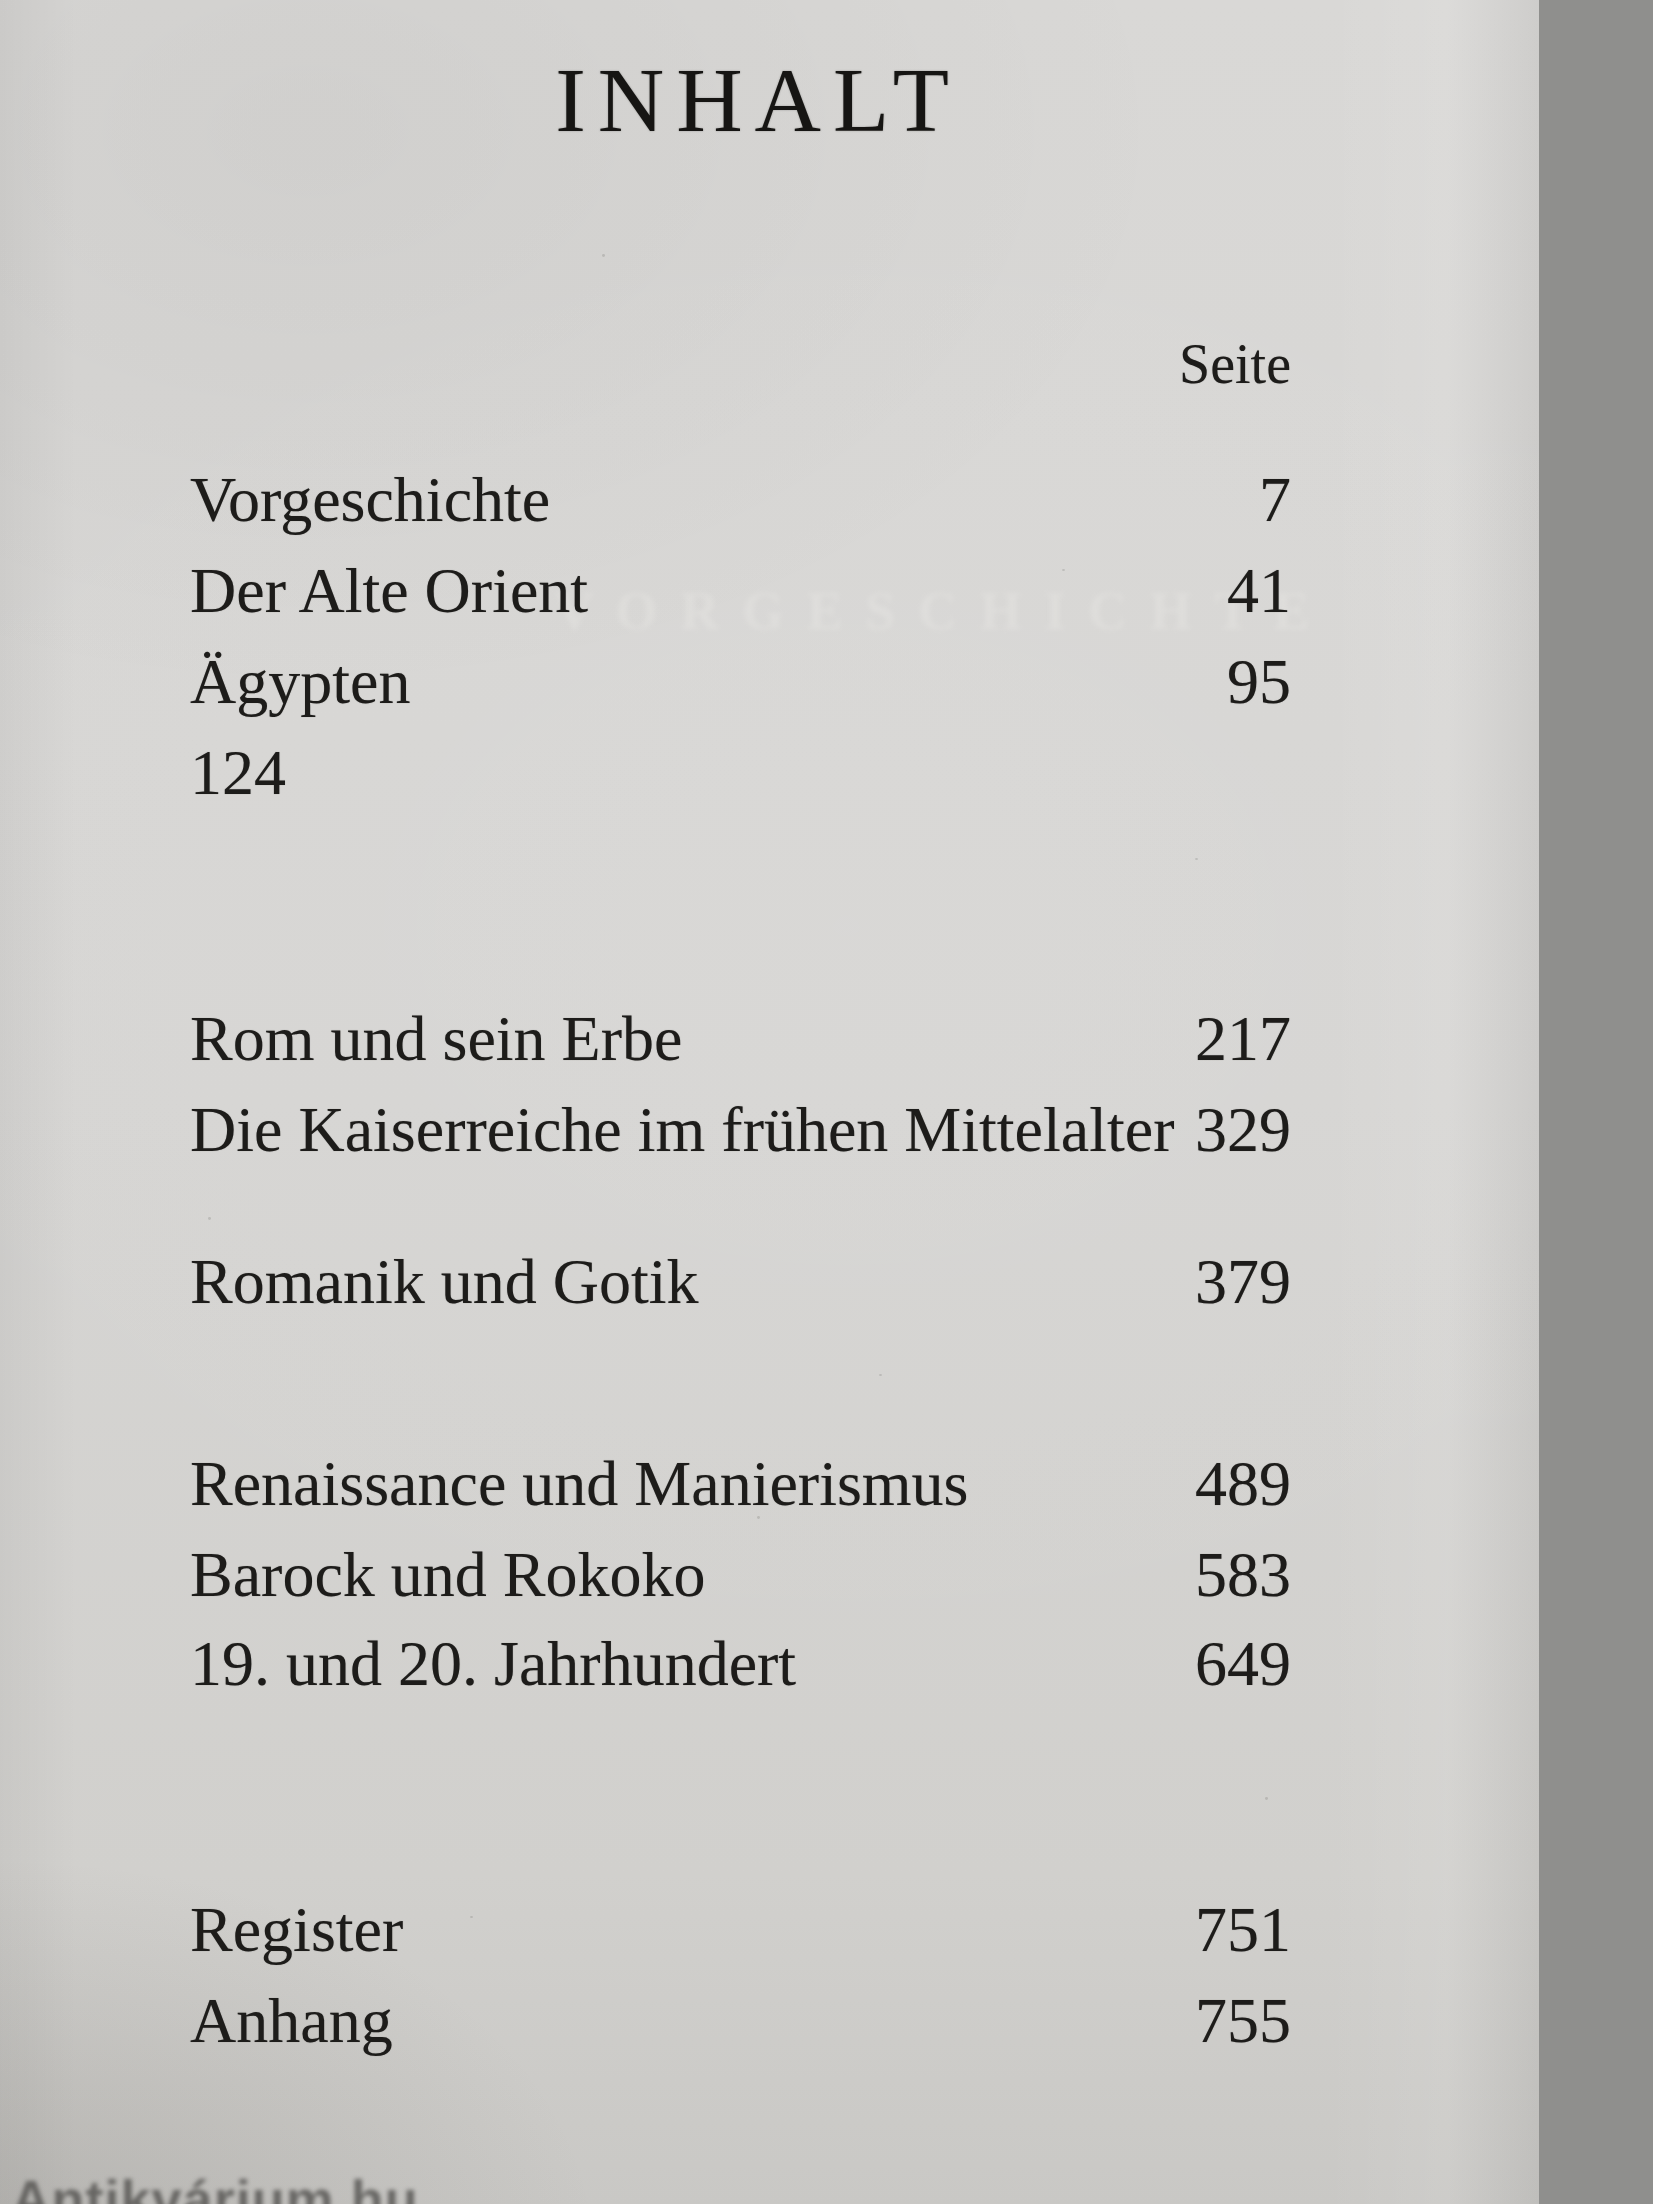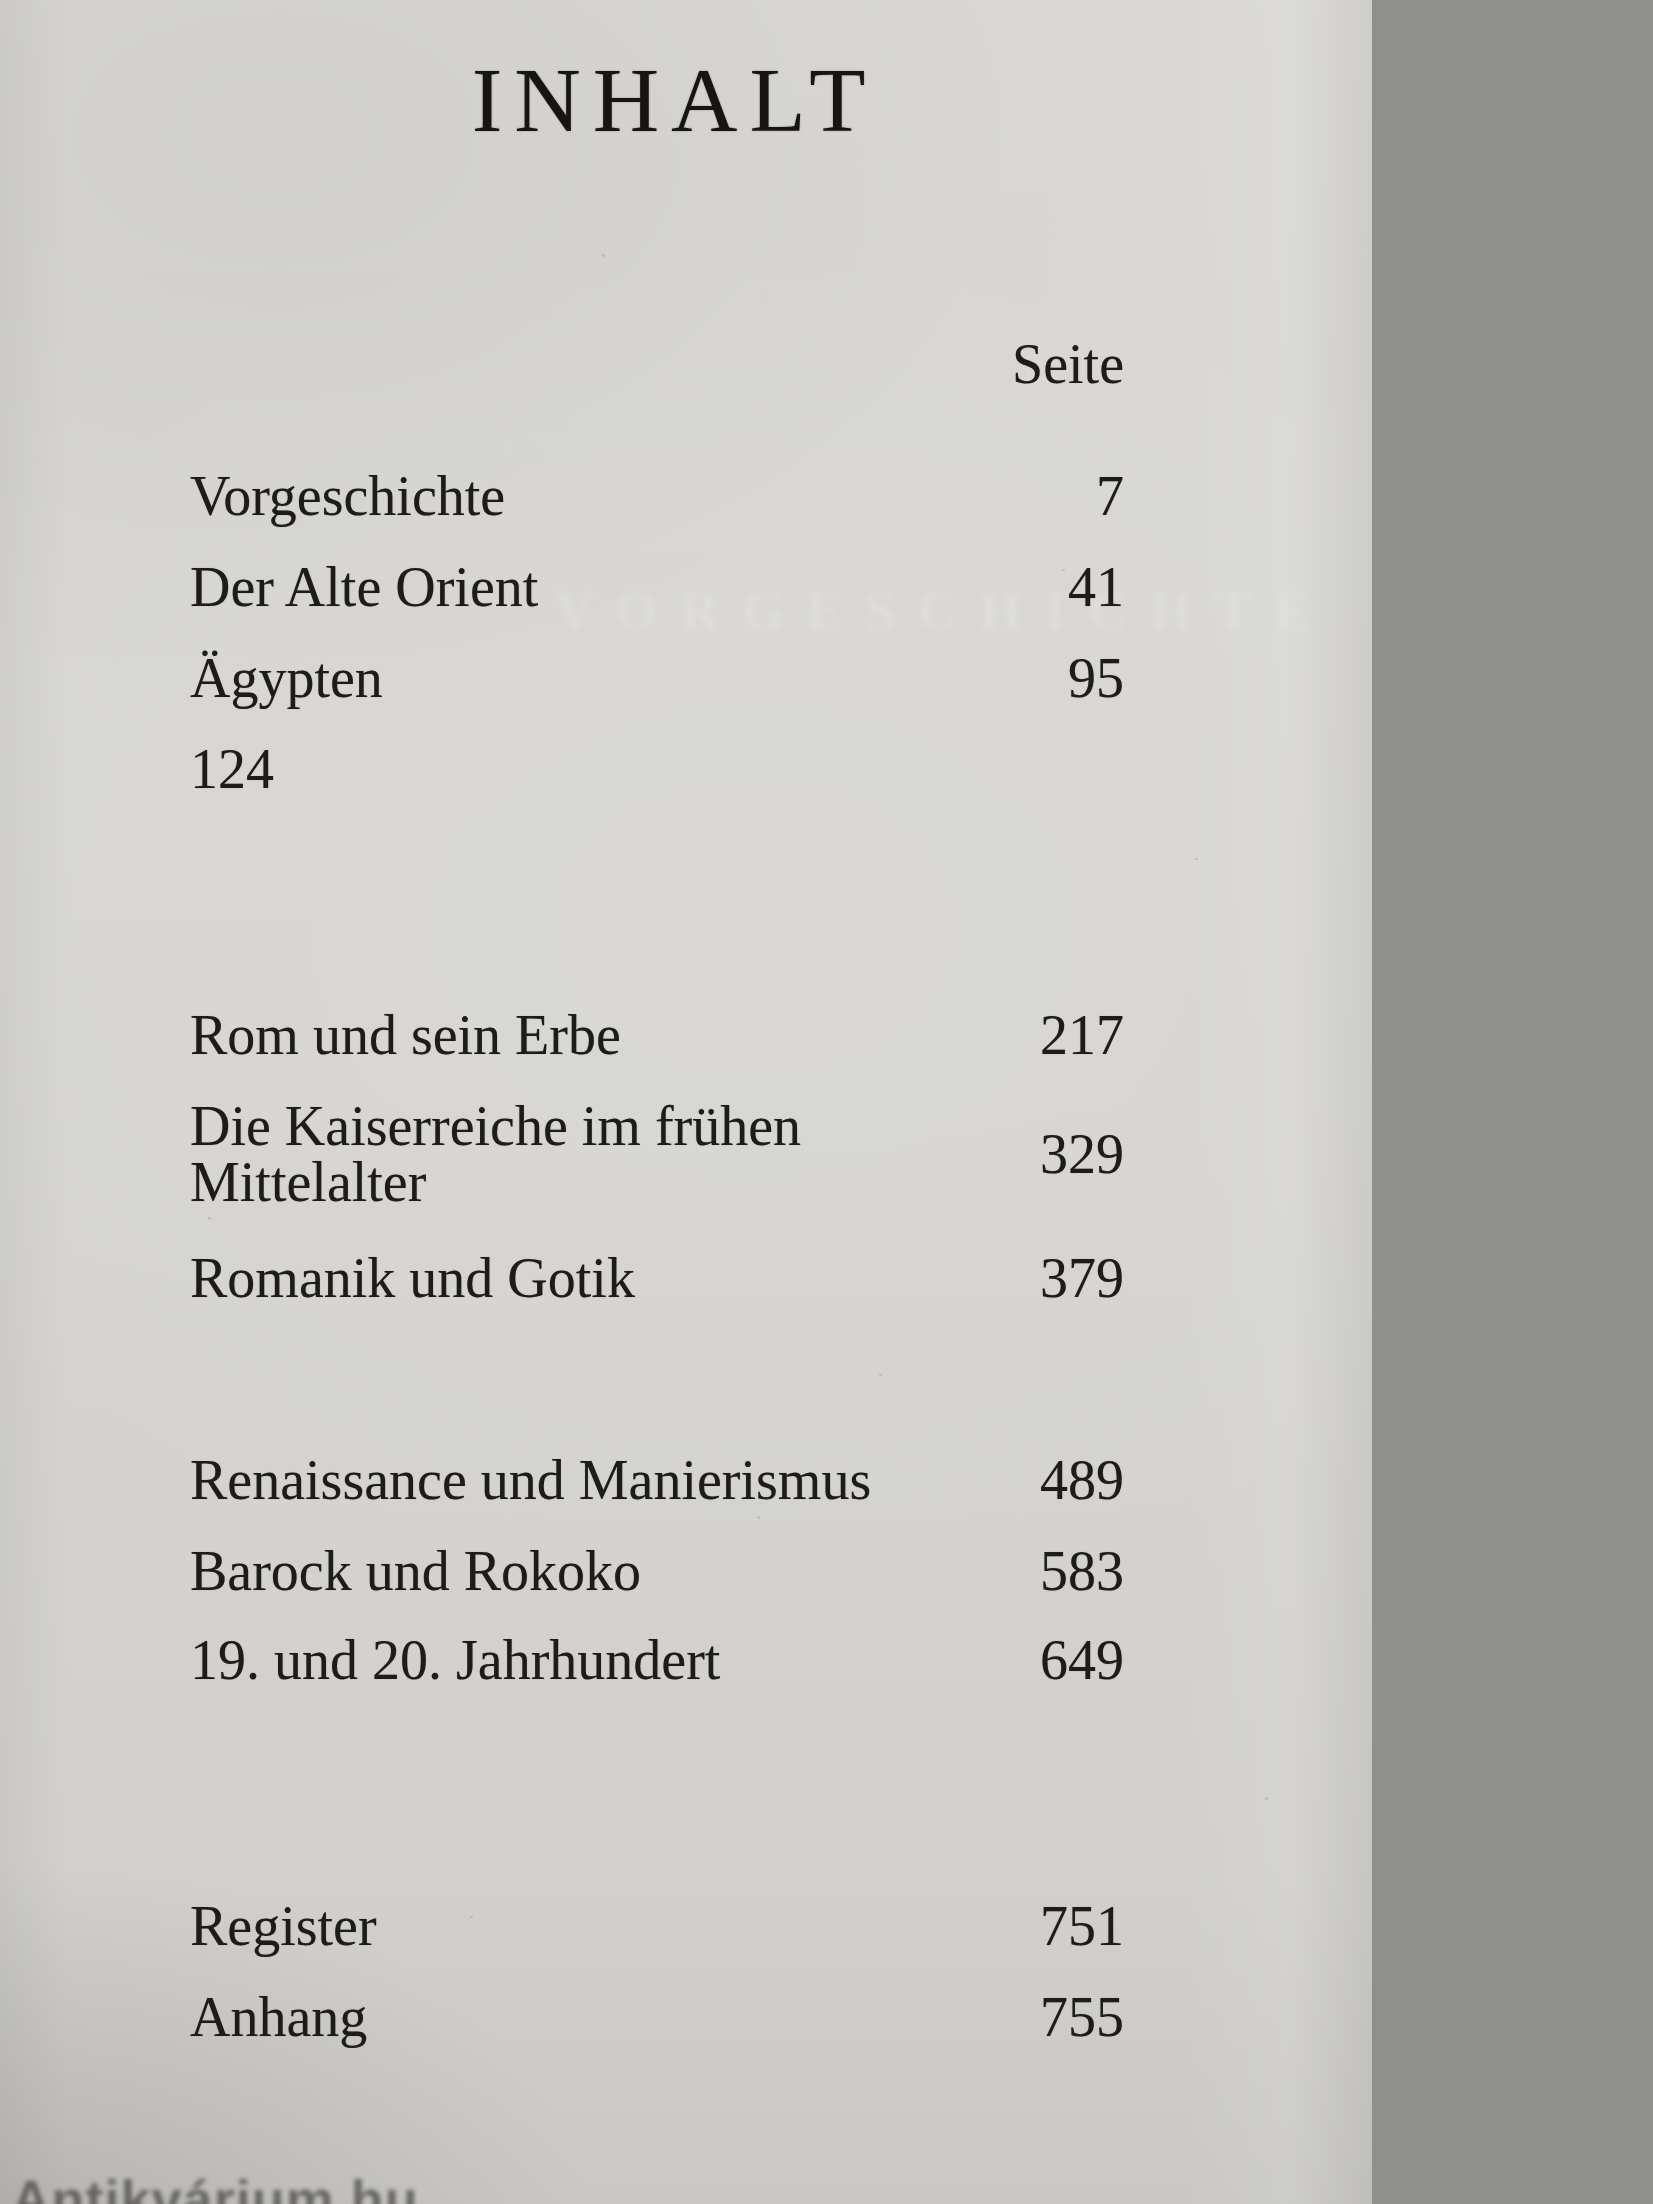--- a/index.html
+++ b/index.html
@@ -1,18 +1,18 @@
 <!DOCTYPE html>
 <html><head>
 <meta charset="utf-8">
 <style>
   html,body{margin:0;padding:0;background:#8f8f8d;}
   .photo{
     position:relative;
-    width:1372px;height:2205px;
+    width:1539px;height:2205px;
     overflow:hidden;
     font-family:"Liberation Serif", serif;
     color:#1d1c1a;
     background:
       radial-gradient(1261px 825px at 20% 6%, rgba(0,0,0,0.04), transparent 70%),
       radial-gradient(922px 602px at 0% 102%, rgba(88,84,78,0.18), transparent 65%),
       radial-gradient(1456px 1067px at 55% 42%, rgba(255,255,255,0.06), transparent 78%),
       linear-gradient(90deg, rgba(0,0,0,0.045) 0%, rgba(0,0,0,0) 5%, rgba(0,0,0,0) 86%, rgba(255,255,255,0.08) 94%, rgba(0,0,0,0.05) 100%),
       linear-gradient(180deg, #d9d8d6 0%, #d6d5d3 50%, #d1d0cd 85%, #c9c8c5 100%);
   }
@@ -26,21 +26,21 @@
   }
   .col-header{
     position:absolute; top:336px; right:248px;
     font-size:56px; line-height:1;
     text-shadow:0 0 1px rgba(30,28,26,0.35);
     margin-left:48px;
   }
   .toc-row{
     position:absolute; left:190px; right:248px;
     display:flex; justify-content:space-between; align-items:center;
-    font-size:56px; line-height:1;
+    font-size:64px; line-height:1;
     text-shadow:0 0 1px rgba(30,28,26,0.35);
   }
   .toc-row .pnum{ text-align:right; }
   .ghost-text{
     position:absolute; top:580px; left:555px;
     font-size:54px; font-weight:700;
     letter-spacing:0.42em;
     color:#e6e5e2; opacity:0.45;
     filter:blur(2.9px);
     white-space:nowrap;

